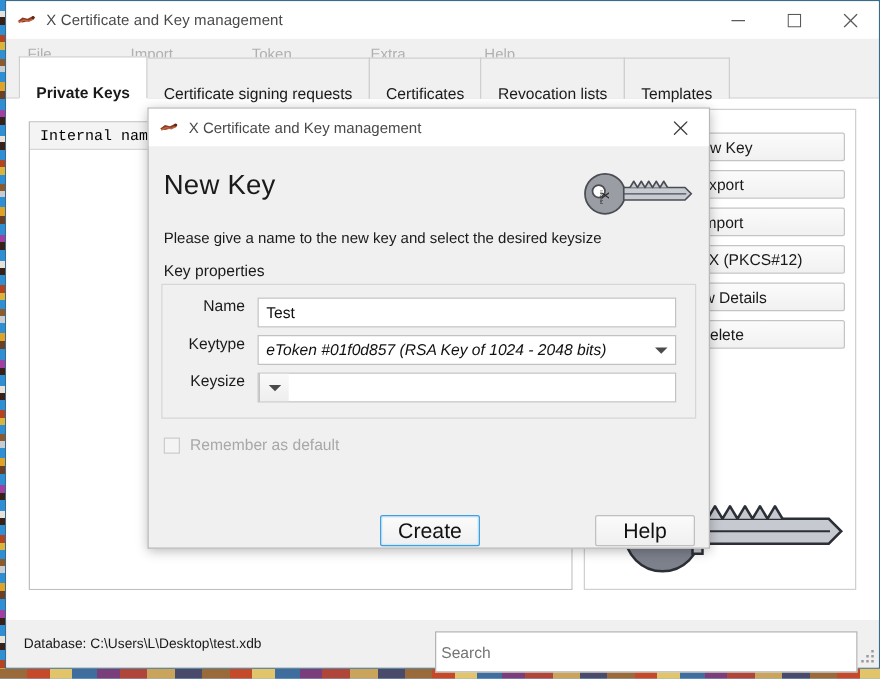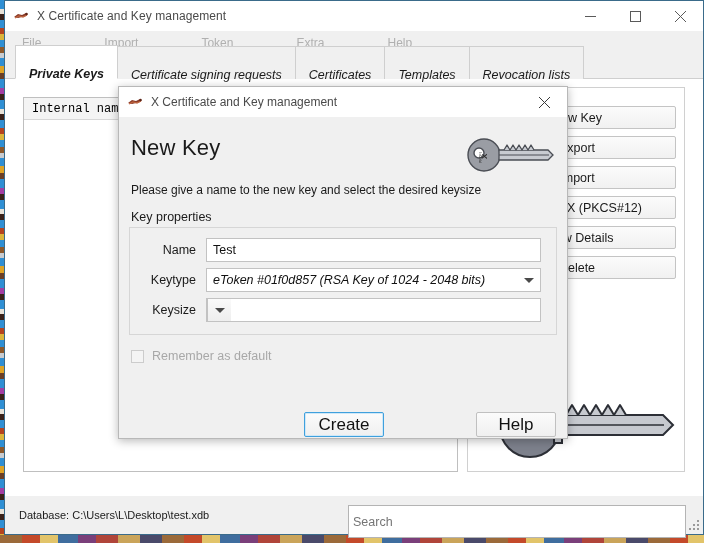--- a/index.html
+++ b/index.html
@@ -94,21 +94,21 @@
     align-items: flex-end; padding-left: 10px; position: relative;
   }
   #tabstrip::after {
     content: ""; position: absolute; left: 0; right: 0; bottom: 0;
     height: 1px; background: #cfcfcf;
   }
   .tab {
     height: 24px; line-height: 24px; padding: 16px 13px;
     background: #f0f0f0; border: 1px solid #cfcfcf; border-bottom: none;
     font-size: 12.5px; color: #1a1a1a; margin-right: -1px;
-    position: relative; z-index: 1; box-sizing: border-box; font-style: italic;
+    position: relative; z-index: 1; box-sizing: border-box;
   }
   .tab.active {
     background: #ffffff; height: 26px; line-height: 25px;
     font-weight: bold; z-index: 3; border-bottom: 1px solid #ffffff;
   }
 
   
   #content {
     position: absolute; left: 0; right: 0; top: 78px; bottom: 38px;
     background: #f0f0f0;
@@ -205,21 +205,21 @@
     font-size: 12px; color: #1a1a1a;
   }
   #group-label {
     position: absolute; left: 12px; top: 93px;
     font-size: 12.5px; color: #1a1a1a;
   }
   #group-box {
     position: absolute; left: 10px; top: 110px; width: 428px; height: 108px;
     border: 1px solid #d6d6d6; background: #f0f0f0; box-sizing: border-box;
   }
-  .field-row { position: absolute; left: 0; right: 0; height: 24px; display: flex; align-items: center; }
+  .field-row { position: absolute; left: 0; right: 0; height: 24px; display: flex; align-items: flex-start; }
   .field-label {
     width: 76px; text-align: right; padding-right: 10px;
     font-size: 12.5px; color: #1a1a1a; box-sizing: border-box;
   }
   .field-ctl { position: relative; }
   .text-input {
     width: 335px; height: 24px; background: #ffffff;
     border: 1px solid #c2c2c2; box-sizing: border-box;
     font-family: "Liberation Sans", sans-serif; font-size: 12.5px;
     color: #111111; padding: 0 6px; line-height: 22px;
@@ -310,22 +310,22 @@
     <div class="menu-item">I<u>m</u><span>port</span></div>
     <div class="menu-item"><u>T</u><span>oken</span></div>
     <div class="menu-item"><u>E</u><span>xtra</span></div>
     <div class="menu-item"><u>H</u><span>elp</span></div>
   </div>
 
   <div id="tabstrip">
     <div class="tab active">Private Keys</div>
     <div class="tab">Certificate signing requests</div>
     <div class="tab">Certificates</div>
+    <div class="tab">Revocation lists</div>
     <div class="tab">Templates</div>
-    <div class="tab">Revocation lists</div>
   </div>
 
   <div id="content">
     <div id="tab-page">
 
       <div id="list-panel">
         <div id="list-header">
           <span class="col">Internal name</span>
         </div>
         <div id="list-body"></div>

